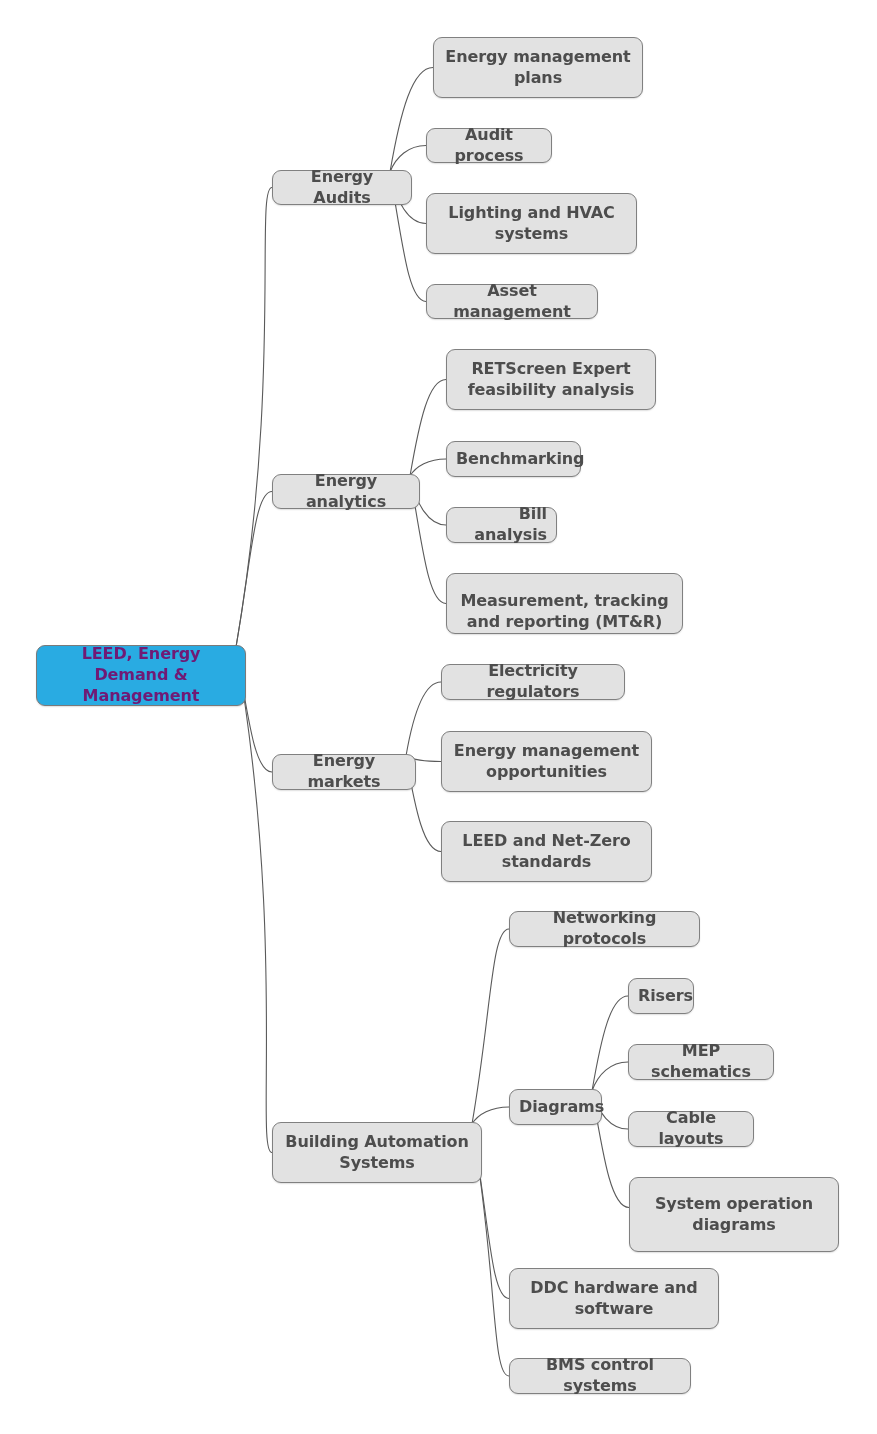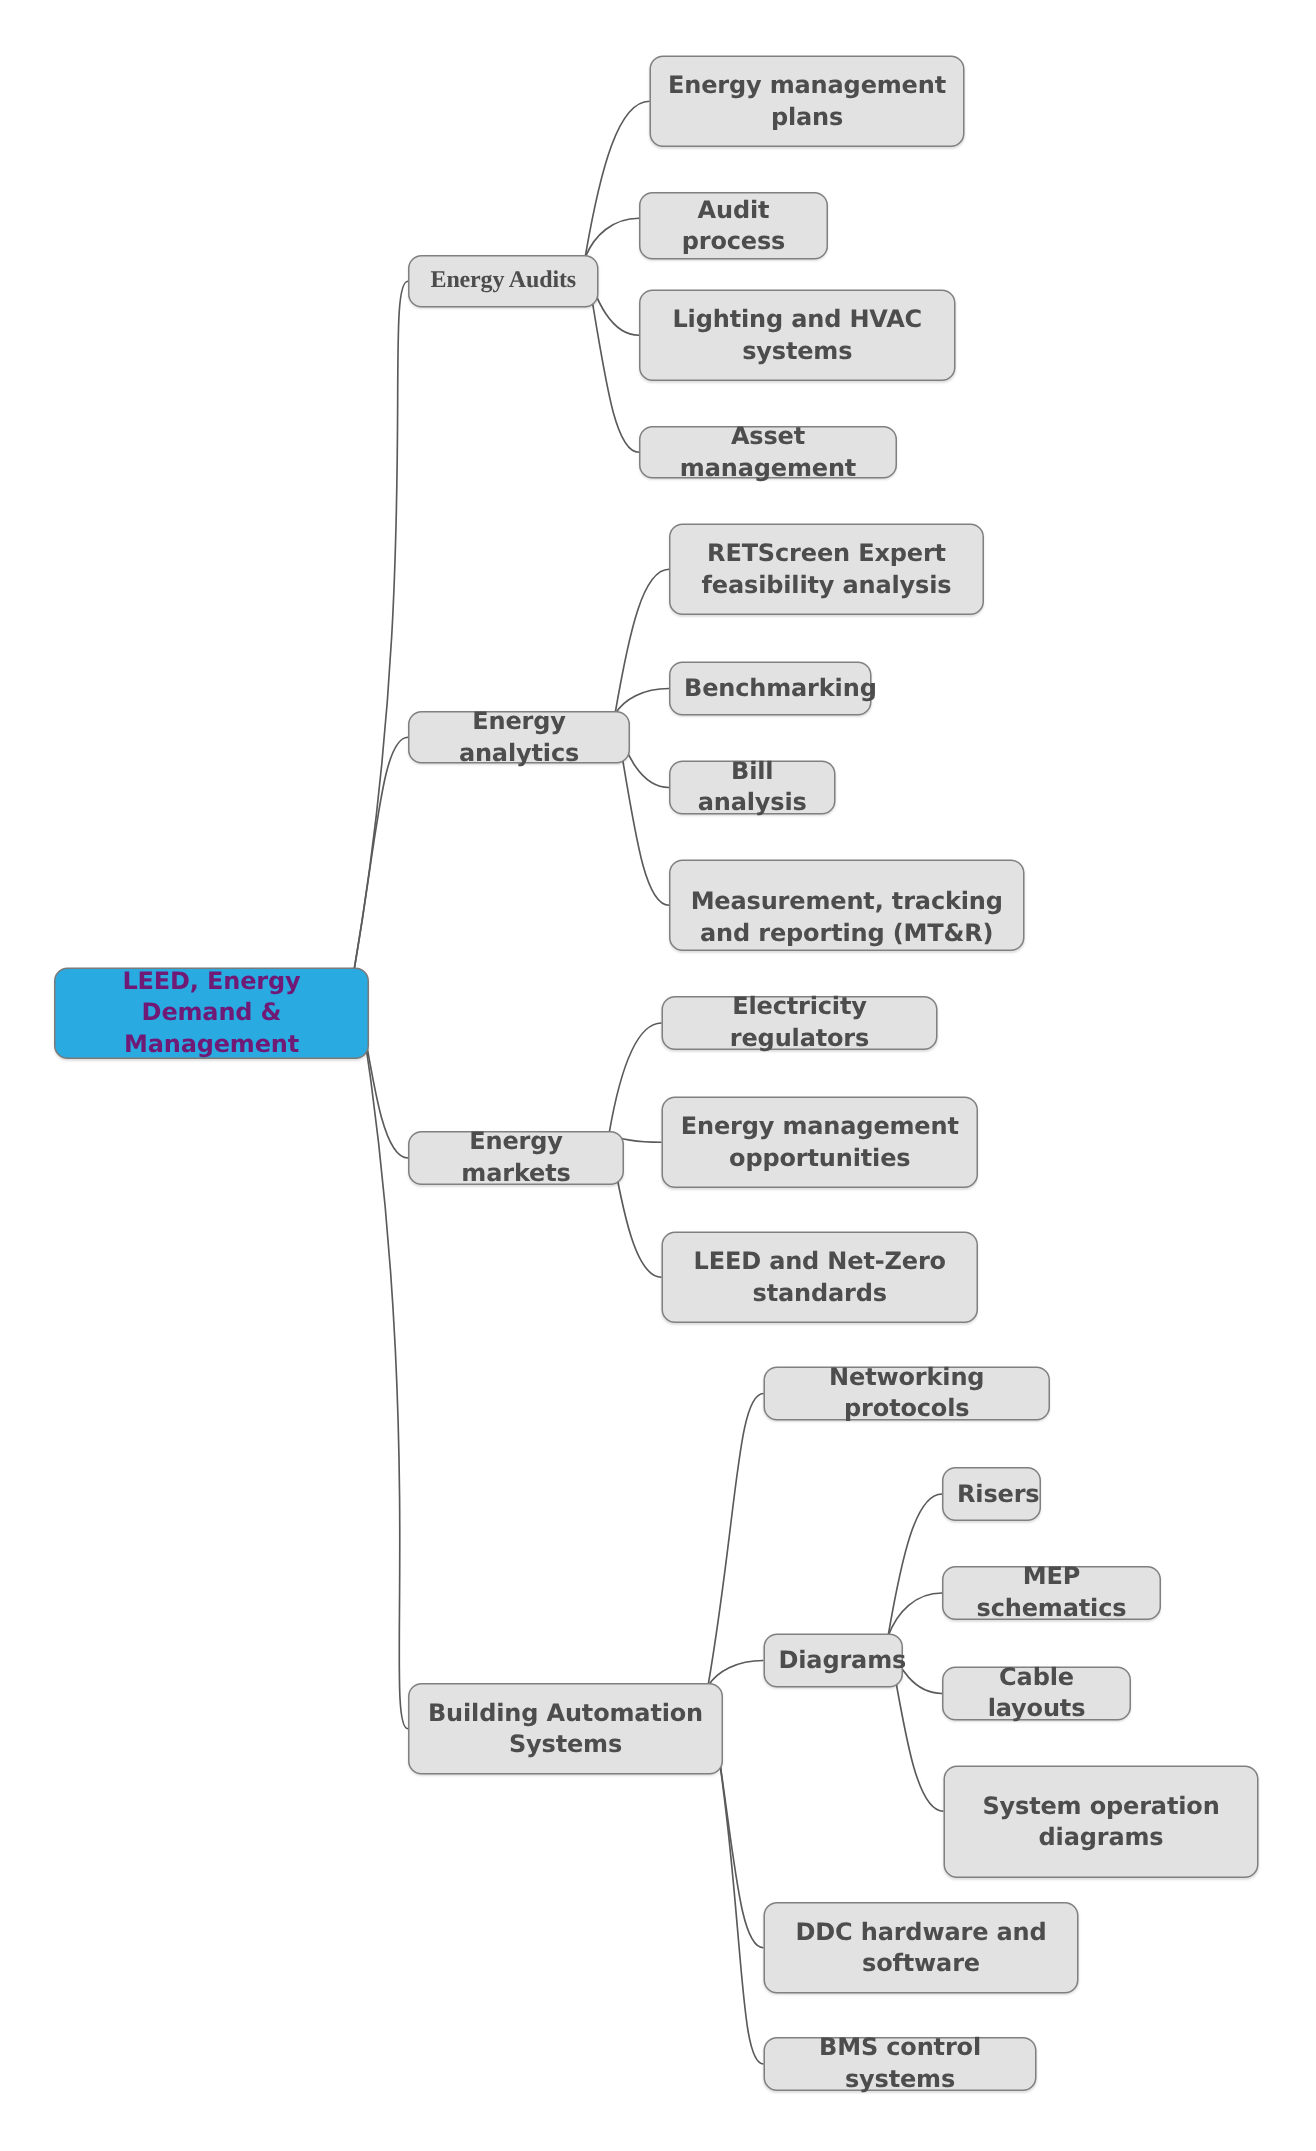--- a/index.html
+++ b/index.html
@@ -78,46 +78,46 @@
       <path d="M 592 1091 C 601.5 1035.9, 610.72 996, 628 996" fill="none" stroke="#5a5a5a" stroke-width="1.1"></path>
       <path d="M 592 1091 C 598 1074.18, 610.72 1062, 628 1062" fill="none" stroke="#5a5a5a" stroke-width="1.1"></path>
       <path d="M 592 1091 C 598 1113.04, 610.72 1129, 628 1129" fill="none" stroke="#5a5a5a" stroke-width="1.1"></path>
       <path d="M 592 1091 C 603.65 1158.57, 611.24 1207.5, 629 1207.5" fill="none" stroke="#5a5a5a" stroke-width="1.1"></path>
     </svg>
 
   <div class="node root" style="left: 36px; top: 645px; width: 210px; height: 61px;">
     <span class="label">LEED, Energy Demand &amp; Management</span>
   </div>
 
-  <div class="node" style="left: 272px; top: 170px; width: 127px; height: 35px; font-family: Liberation Serif, serif;">
+  <div class="node" style="left: 272px; top: 170px; width: 140px; height: 35px;">
     <span class="label">Energy Audits</span>
   </div>
   <div class="node" style="left: 433px; top: 37px; width: 210px; height: 61px;">
     <span class="label">Energy management plans</span>
   </div>
-  <div class="node" style="left: 426px; top: 128px; width: 126px; height: 45px;">
+  <div class="node" style="left: 426px; top: 128px; width: 126px; height: 35px;">
     <span class="label">Audit process</span>
   </div>
   <div class="node" style="left: 426px; top: 193px; width: 211px; height: 61px;">
     <span class="label">Lighting and HVAC systems</span>
   </div>
   <div class="node" style="left: 426px; top: 284px; width: 172px; height: 35px;">
     <span class="label">Asset management</span>
   </div>
 
   <div class="node" style="left: 272px; top: 474px; width: 148px; height: 35px;">
     <span class="label">Energy analytics</span>
   </div>
   <div class="node" style="left: 446px; top: 349px; width: 210px; height: 61px;">
     <span class="label">RETScreen Expert feasibility analysis</span>
   </div>
   <div class="node" style="left: 446px; top: 441px; width: 135px; height: 36px;">
     <span class="label">Benchmarking</span>
   </div>
-  <div class="node" style="left: 446px; top: 507px; width: 111px; height: 36px;">
+  <div class="node" style="left: 446px; top: 507px; width: 111px; height: 36px; text-align: right;">
     <span class="label">Bill analysis</span>
   </div>
   <div class="node" style="left: 446px; top: 573px; width: 237px; height: 61px; align-items: flex-end;">
     <span class="label">Measurement, tracking and reporting (MT&amp;R)</span>
   </div>
 
   <div class="node" style="left: 272px; top: 754px; width: 144px; height: 36px;">
     <span class="label">Energy markets</span>
   </div>
   <div class="node" style="left: 441px; top: 731px; width: 211px; height: 61px;">

